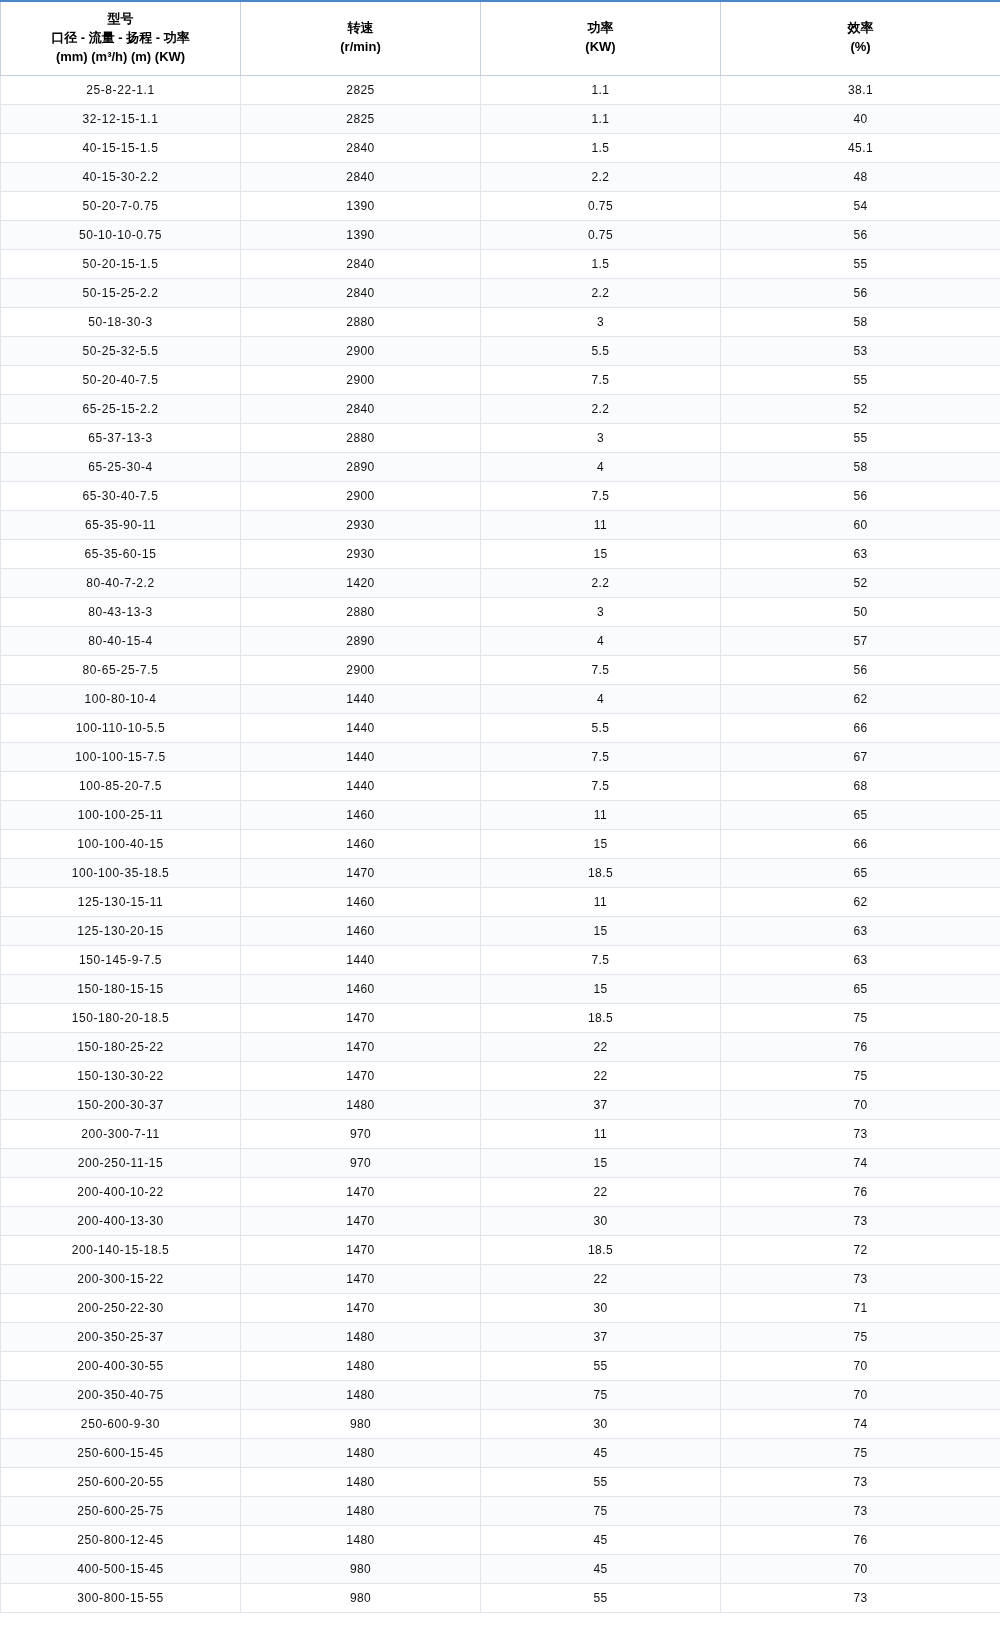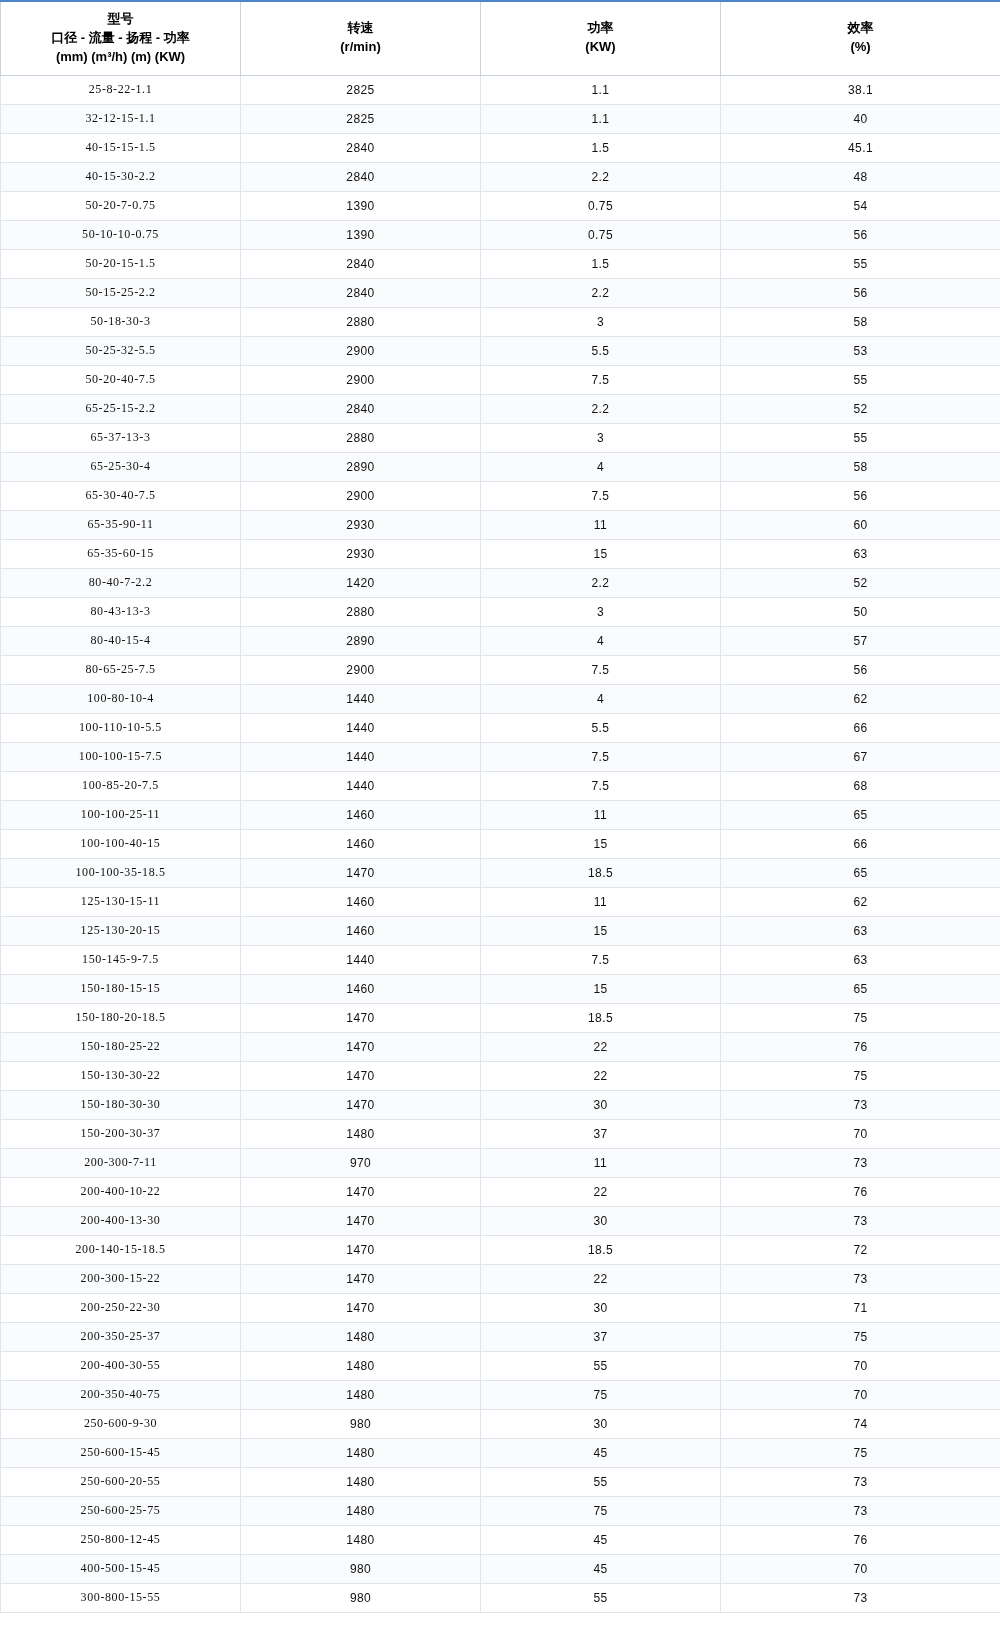--- a/index.html
+++ b/index.html
@@ -49,21 +49,20 @@
     color: #111;
   }
   table.spec-table tbody tr:nth-child(even) td {
     background: #fafbfc;
   }
   table.spec-table tbody tr:nth-child(odd) td {
     background: #ffffff;
   }
   table.spec-table tbody td.model {
     letter-spacing: 0.6px;
-    font-family: Liberation Serif, serif;
   }
 </style>
 </head>
 <body>
 
 <table class="spec-table">
   <colgroup>
     <col class="c0">
       <col class="c1">
       <col class="c2">
@@ -295,36 +294,36 @@
         <td>22</td>
         <td>76</td>
       </tr>
       <tr>
         <td class="model">150-130-30-22</td>
         <td>1470</td>
         <td>22</td>
         <td>75</td>
       </tr>
       <tr>
-        <td class="model">150-180-30-30</td>
-        <td>1470</td>
-        <td>30</td>
-        <td>73</td>
-      </tr>
-      <tr>
         <td class="model">150-200-30-37</td>
         <td>1480</td>
         <td>37</td>
         <td>70</td>
       </tr>
       <tr>
         <td class="model">200-300-7-11</td>
         <td>970</td>
         <td>11</td>
         <td>73</td>
+      </tr>
+      <tr>
+        <td class="model">200-250-11-15</td>
+        <td>970</td>
+        <td>15</td>
+        <td>74</td>
       </tr>
       <tr>
         <td class="model">200-400-10-22</td>
         <td>1470</td>
         <td>22</td>
         <td>76</td>
       </tr>
       <tr>
         <td class="model">200-400-13-30</td>
         <td>1470</td>

